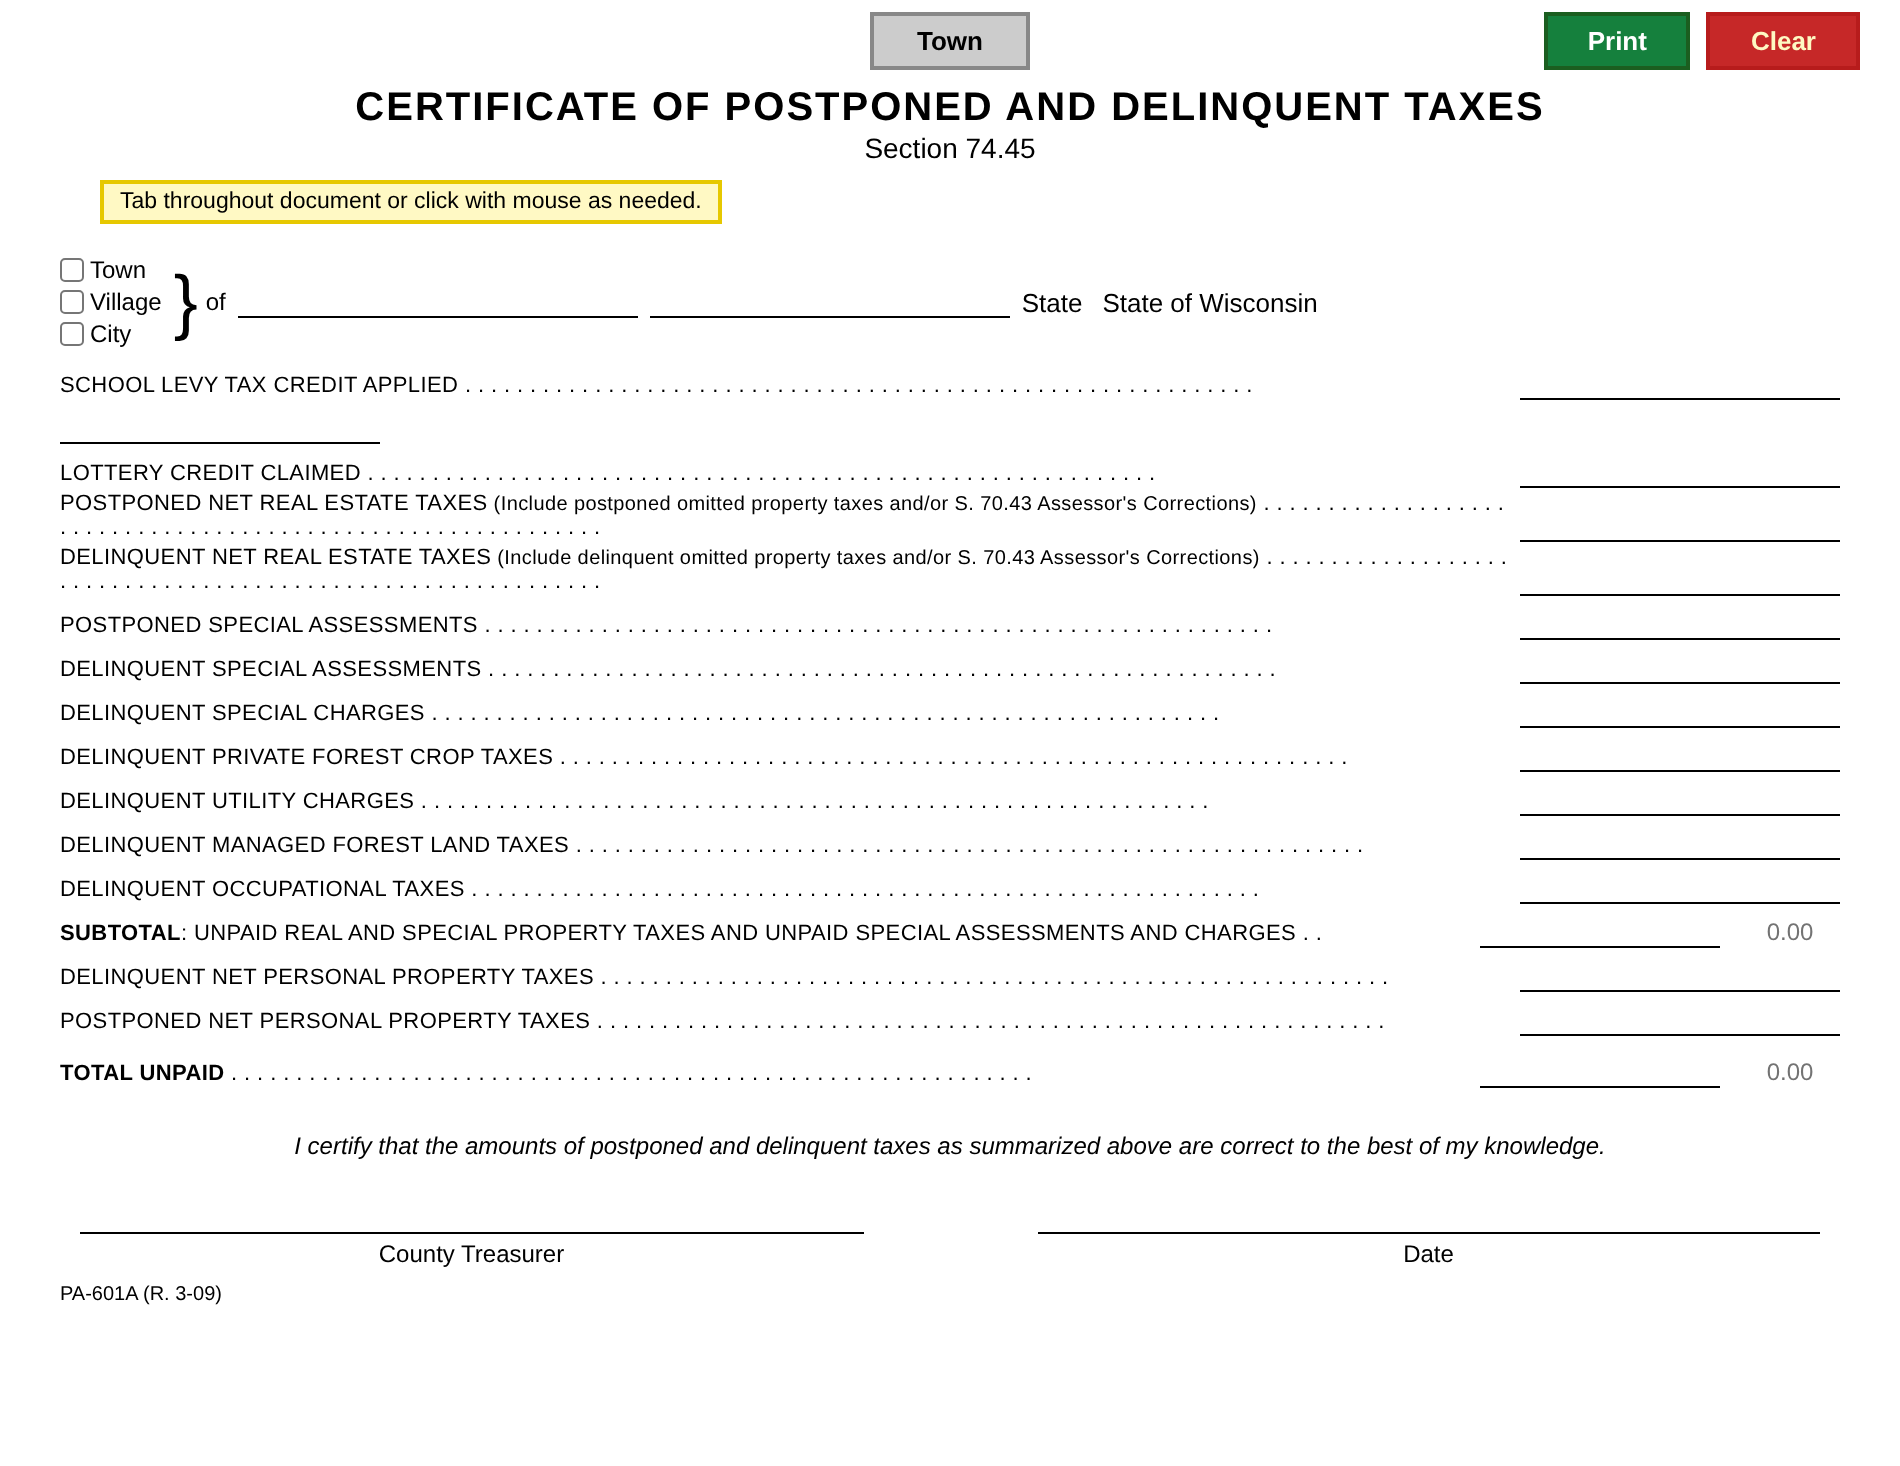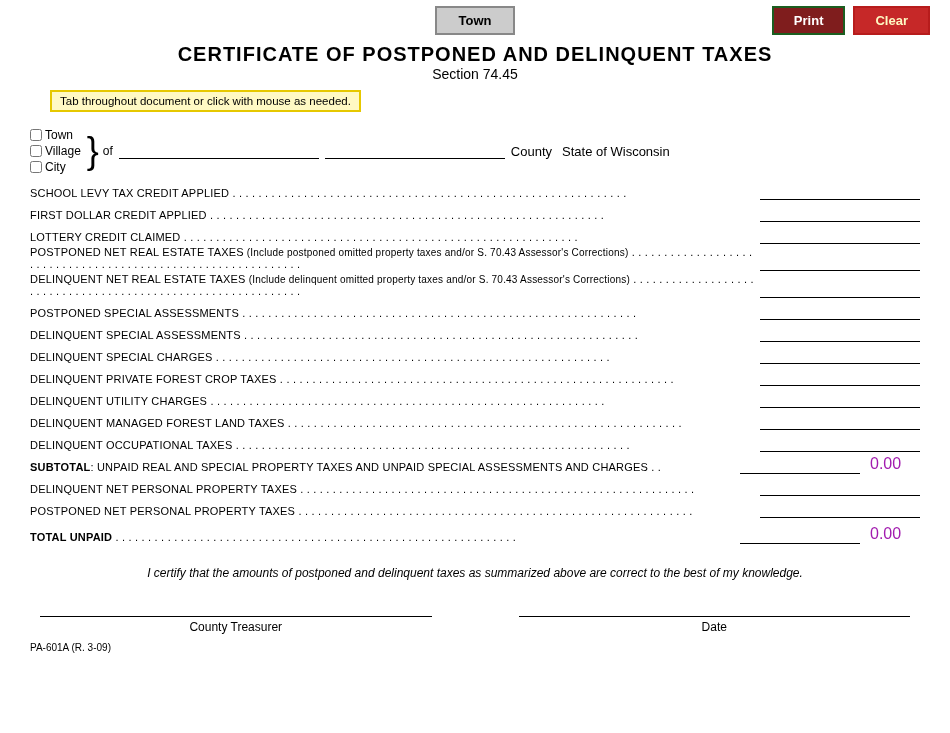--- a/index.html
+++ b/index.html
@@ -17,21 +17,21 @@
       background: #ccc;
       border: 2px solid #888;
       padding: 5px 20px;
       font-size: 13px;
       font-weight: bold;
       cursor: pointer;
       min-width: 80px;
     }
 
     .btn-print {
-      background: #7f1d1d;
+      background: #15803d;
       color: #fff;
       border: 2px solid #1b5e20;
       padding: 5px 20px;
       font-size: 13px;
       font-weight: bold;
       cursor: pointer;
       min-width: 70px;
       margin-left: 17px;
     }
 
@@ -168,24 +168,24 @@
 
     .subtotal-row .form-row-label {
       font-size: 11px;
     }
 
     .bold-label {
       font-weight: bold;
     }
 
     .subtotal-value, .total-value {
-      text-align: left;
+      text-align: center;
       width: 60px;
-      font-size: 16px;
-      color: #a21caf;
+      font-size: 12px;
+      color: #737373;
     }
 
     .certify-text {
       text-align: center;
       font-style: italic;
       margin: 20px 40px 15px;
       font-size: 12px;
       line-height: 1.5;
     }
 
@@ -262,31 +262,30 @@
       </div>
       <div class="checkbox-item">
         <input type="checkbox" style="">
         <span>City</span>
       </div>
     </div>
     <span class="brace">}</span>
     <span class="of-label">of</span>
     <input class="address-input-1" type="text" style="">
     <input class="address-input-2" type="text" style="">
-    <span class="county-label">County</span>
+    <span class="county-label">State</span>
     <span class="state-label">State of Wisconsin</span>
   </div>
 
   <div id="fields-container">
       <div class="form-row">
         <div class="form-row-label"><span>SCHOOL LEVY TAX CREDIT APPLIED</span><span> . . . . . . . . . . . . . . . . . . . . . . . . . . . . . . . . . . . . . . . . . . . . . . . . . . . . . . . . . . . . .</span></div>
         <input class="form-row-input" type="text" style="">
       </div>
       <div class="form-row">
-        <div class="form-row-label"><span>FIRST DOLLAR CREDIT APPLIED</span><span> . . . . . . . . . . . . . . . . . . . . . . . . . . . . . . . . . . . . . . . . . . . . . . . . . . . . . . . . . . . . .</span></div>
         <input class="form-row-input" type="text" style="">
       </div>
       <div class="form-row">
         <div class="form-row-label"><span>LOTTERY CREDIT CLAIMED</span><span> . . . . . . . . . . . . . . . . . . . . . . . . . . . . . . . . . . . . . . . . . . . . . . . . . . . . . . . . . . . . .</span></div>
         <input class="form-row-input" type="text" style="">
       </div>
       <div class="form-row">
         <div class="form-row-label"><span>POSTPONED NET REAL ESTATE TAXES</span><span style="font-size: 10px;">  (Include postponed omitted property taxes and/or S. 70.43 Assessor's Corrections)</span><span> . . . . . . . . . . . . . . . . . . . . . . . . . . . . . . . . . . . . . . . . . . . . . . . . . . . . . . . . . . . . .</span></div>
         <input class="form-row-input" type="text" style="">
       </div>

